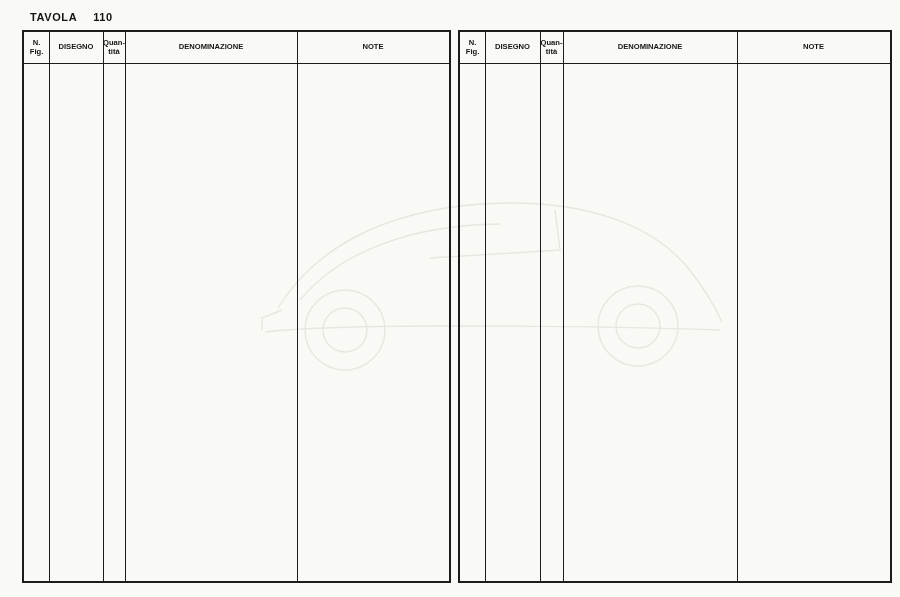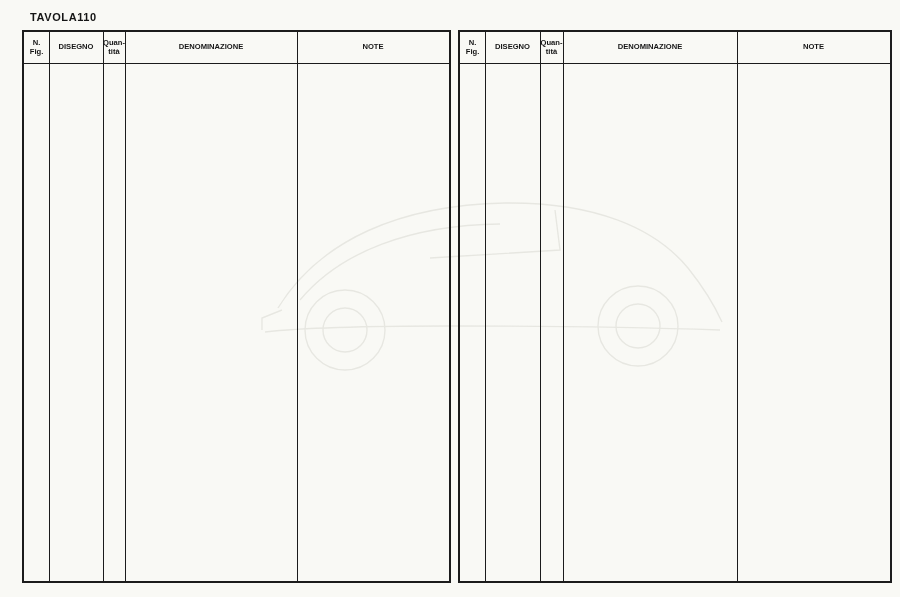--- a/index.html
+++ b/index.html
@@ -5,21 +5,21 @@
   html,body{margin:0;padding:0;}
   body{
     width:900px;height:597px;position:relative;overflow:hidden;
     background:#f9f9f5;color:#151515;
     font-family:"Liberation Sans", sans-serif;
   }
   .page-title{
     position:absolute;left:30px;top:11px;
     font-size:11px;font-weight:bold;letter-spacing:.6px;
   }
-  .page-title .num{margin-left:0;}
+  .page-title .num{margin-left:16px;}
 
   .watermark{position:absolute;left:0;top:0;z-index:0;}
 
   .tbl{
     position:absolute;top:30px;height:549px;
     border:2px solid #1c1c1c;z-index:1;background:transparent;
   }
   #tbl0{left:22px;width:425px;}
   #tbl1{left:458px;width:430px;}
 

